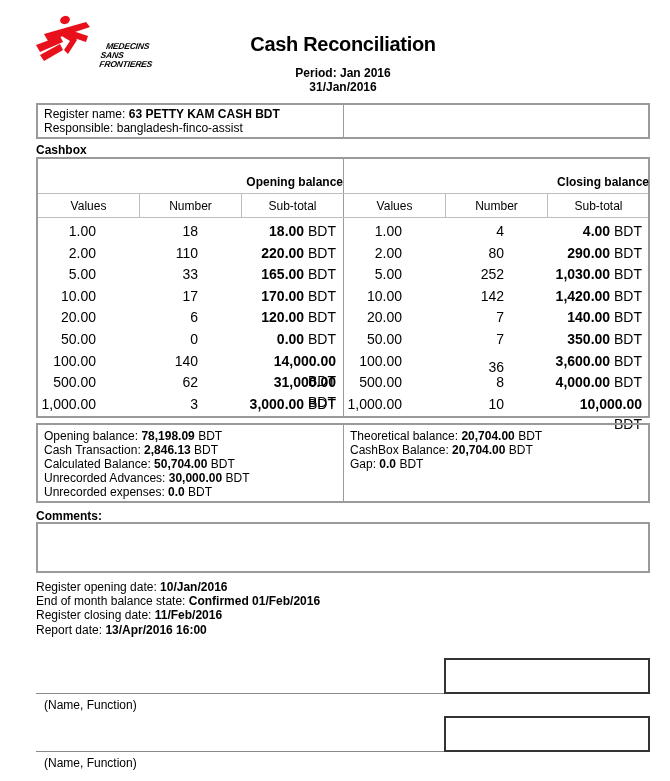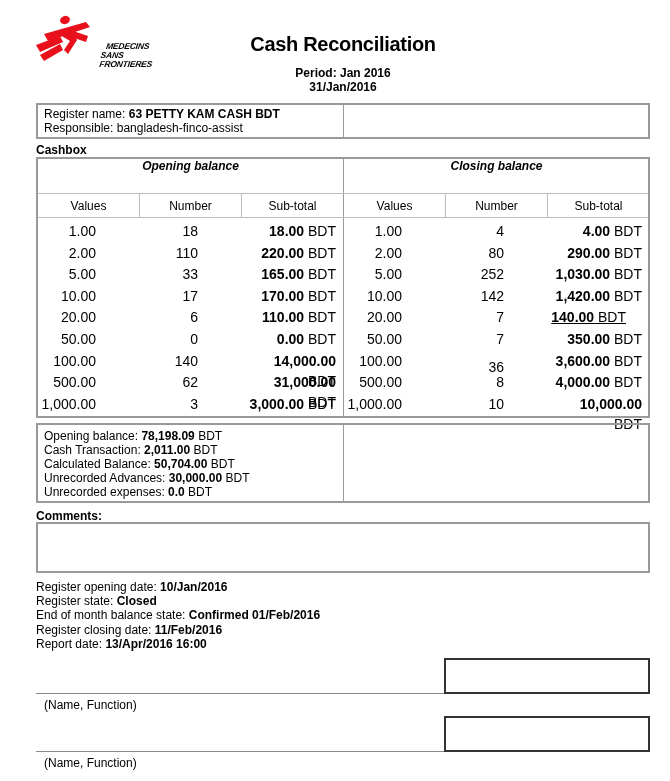--- a/index.html
+++ b/index.html
@@ -23,21 +23,21 @@
     font-size: 12px; font-weight: bold; line-height: 14px;
   }
   .frame { position: absolute; border: 2px solid #9a9a9a; box-sizing: border-box; }
   .info { left: 36px; top: 103px; width: 614px; height: 36px; }
   .info .cell { position: absolute; top: 2px; font-size: 12px; line-height: 14px; }
   .vline { position: absolute; background: #9a9a9a; width: 1px; }
   .hline { position: absolute; background: #bdbdbd; height: 1px; }
   .section-label { position: absolute; left: 36px; font-size: 12px; font-weight: bold; }
   .cash { left: 36px; top: 157px; width: 614px; height: 261px; }
   .colhead {
-    position: absolute; font-weight: bold; font-size: 12px; text-align: center; top: 0; font-style: italic;
+    position: absolute; font-weight: bold; font-size: 12px; text-align: right; top: 16px;
   }
   .subhead { position: absolute; top: 40px; text-align: center; font-size: 12px; }
   .row { position: absolute; font-size: 14px; height: 20px; line-height: 20px; }
   .row span { position: absolute; top: 0; }
   .val { text-align: right; }
   .num { text-align: right; }
   .sub { text-align: right; }
   .summary { left: 36px; top: 423px; width: 614px; height: 80px; }
   .summary .lines { position: absolute; top: 4px; font-size: 12px; line-height: 14px; }
   .comments { left: 36px; top: 522px; width: 614px; height: 51px; border-width: 2px; }
@@ -136,26 +136,26 @@
         <span class="sub" style="left:204px;width:94px;"><b>170.00</b><span style="position:static"> BDT</span></span>
       </div>
       <div class="row" style="top: 126.8px; left: 306px; width: 305px;">
         <span class="val" style="left:0;width:58px;">10.00</span>
         <span class="num" style="left:102px;width:58px;">142</span>
         <span class="sub" style="left:204px;width:94px;"><b>1,420.00</b><span style="position:static"> BDT</span></span>
       </div>
       <div class="row" style="top: 148.4px; left: 0px; width: 305px;">
         <span class="val" style="left:0;width:58px;">20.00</span>
         <span class="num" style="left:102px;width:58px;">6</span>
-        <span class="sub" style="left:204px;width:94px;"><b>110.00</b><span style="position:static"> BDT</span></span>
+        <span class="sub" style="left:204px;width:94px;"><b>120.00</b><span style="position:static"> BDT</span></span>
       </div>
       <div class="row" style="top: 148.4px; left: 306px; width: 305px;">
         <span class="val" style="left:0;width:58px;">20.00</span>
         <span class="num" style="left:102px;width:58px;">7</span>
-        <span class="sub" style="left:188px;width:94px;text-decoration:underline;"><b>140.00</b><span style="position:static"> BDT</span></span>
+        <span class="sub" style="left:204px;width:94px;"><b>140.00</b><span style="position:static"> BDT</span></span>
       </div>
       <div class="row" style="top: 170px; left: 0px; width: 305px;">
         <span class="val" style="left:0;width:58px;">50.00</span>
         <span class="num" style="left:102px;width:58px;">0</span>
         <span class="sub" style="left:204px;width:94px;"><b>0.00</b><span style="position:static"> BDT</span></span>
       </div>
       <div class="row" style="top: 170px; left: 306px; width: 305px;">
         <span class="val" style="left:0;width:58px;">50.00</span>
         <span class="num" style="left:102px;width:58px;">7</span>
         <span class="sub" style="left:204px;width:94px;"><b>350.00</b><span style="position:static"> BDT</span></span>
@@ -190,35 +190,39 @@
         <span class="num" style="left:102px;width:58px;">10</span>
         <span class="sub" style="left:204px;width:94px;"><b>10,000.00</b><span style="position:static"> BDT</span></span>
       </div>
     </div>
 </div>
 
 <div class="frame summary">
   <div class="vline" style="left:305px;top:0;height:76px;"></div>
   <div class="lines" style="left:6px;" id="summary-left">
       <div><span>Opening balance: </span><b>78,198.09</b><span> BDT</span></div>
-      <div><span>Cash Transaction: </span><b>2,011.00</b><span> BDT</span></div>
+      <div><span>Cash Transaction: </span><b>2,846.13</b><span> BDT</span></div>
       <div><span>Calculated Balance: </span><b>50,704.00</b><span> BDT</span></div>
       <div><span>Unrecorded Advances: </span><b>30,000.00</b><span> BDT</span></div>
       <div><span>Unrecorded expenses: </span><b>0.0</b><span> BDT</span></div>
     </div>
+  <div class="lines" style="left:312px;" id="summary-right">
+      <div><span>Theoretical balance: </span><b>20,704.00</b><span> BDT</span></div>
+      <div><span>CashBox Balance: </span><b>20,704.00</b><span> BDT</span></div>
+      <div><span>Gap: </span><b>0.0</b><span> BDT</span></div>
+    </div>
 </div>
 
 <div class="section-label" style="top:509px;">Comments:</div>
 <div class="frame comments">
   <div></div>
 </div>
 
 <div class="meta" id="meta">
     <div><span>Register opening date: </span><b>10/Jan/2016</b></div>
-    <div><span>Register state: </span><b>Closed</b></div>
     <div><span>End of month balance state: </span><b>Confirmed 01/Feb/2016</b></div>
     <div><span>Register closing date: </span><b>11/Feb/2016</b></div>
     <div><span>Report date: </span><b>13/Apr/2016 16:00</b></div>
   </div>
 
 <div class="sigbox" style="top:658px;"></div>
 <div class="sigline" style="top:693px;"></div>
 <div class="siglabel" style="top:698px;">(Name, Function)</div>
 
 <div class="sigbox" style="top:716px;"></div>

